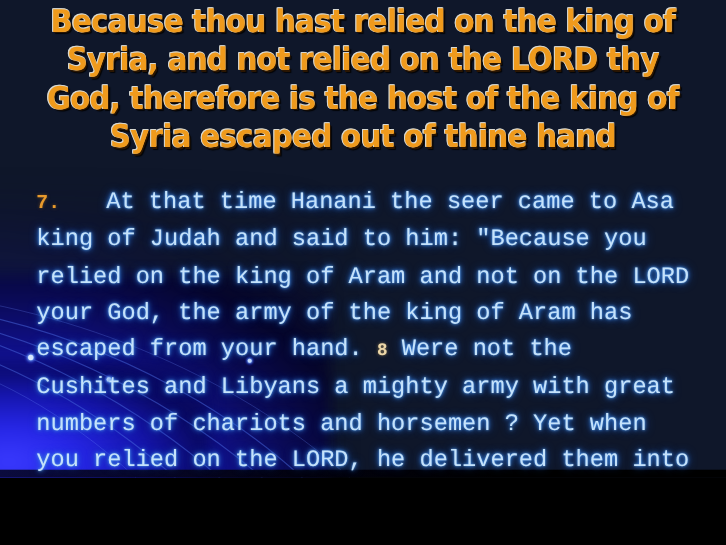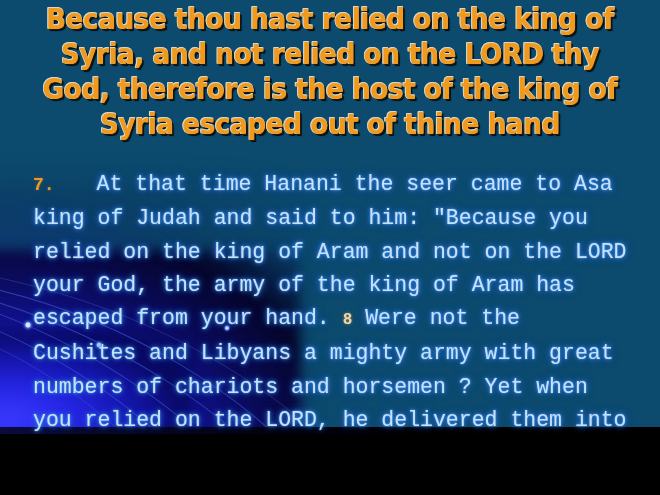--- a/index.html
+++ b/index.html
@@ -9,21 +9,21 @@
     background: #000000;
   }
   body {
     font-family: "Liberation Sans", sans-serif;
   }
 
   .slide {
     position: relative;
     width: 660px;
     height: 434px;
-    background: #0c4a6e;
+    background: #0f172a;
     overflow: hidden;
   }
 
   
   .bg-layer {
     position: absolute;
     inset: 0;
     pointer-events: none;
   }
 

